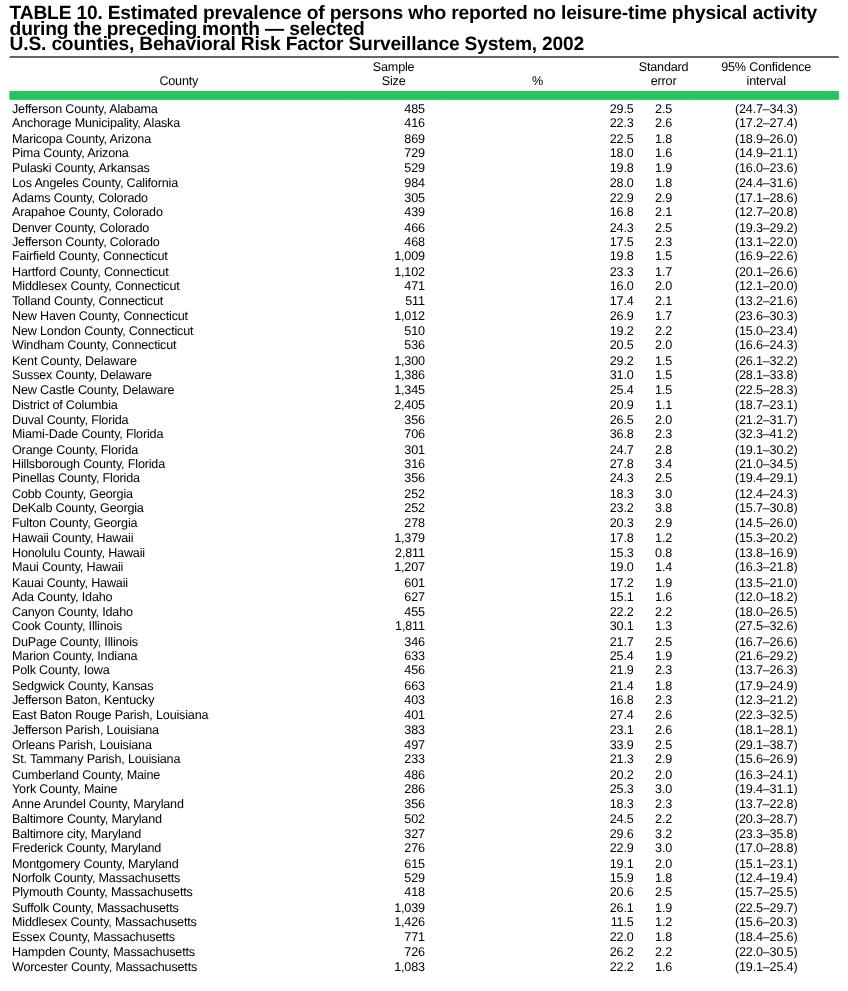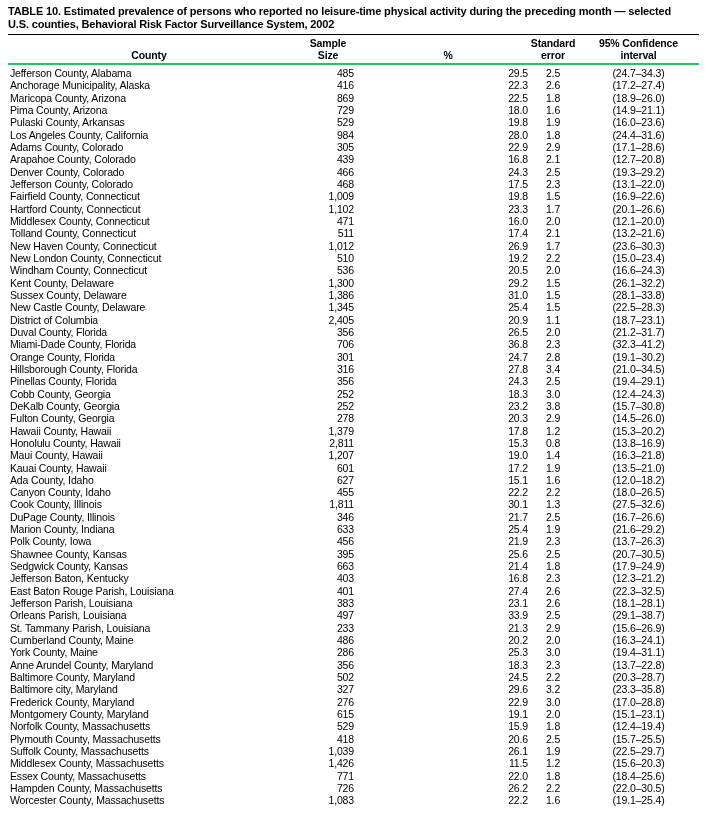--- a/index.html
+++ b/index.html
@@ -12,43 +12,43 @@
     height: 826px;
     font-family: "Liberation Sans", sans-serif;
     color: #000000;
     letter-spacing: -0.15px;
     overflow: hidden;
   }
   .page {
     padding: 5px 8px 0 8px;
   }
   .table-title {
-    font-size: 11px;
+    font-size: 16px;
     font-weight: bold;
     line-height: 13px;
     padding-bottom: 3px;
     border-bottom: 1.5px solid #000;
   }
   table {
     width: 100%;
     border-collapse: collapse;
     table-layout: fixed;
     font-size: 10.5px;
   }
   col.c-county  { width: 280px; }
   col.c-sample  { width: 80px; }
   col.c-pct     { width: 160px; }
   col.c-se      { width: 50px; }
   col.c-ci      { width: 121px; }
 
   thead th {
-    font-weight: bold;
+    font-weight: normal;
     vertical-align: bottom;
     padding: 3px 0 2px 0;
-    border-bottom: 2px solid #22c55e;
+    border-bottom: 7px solid #22c55e;
     line-height: 11.5px;
   }
   th.h-county { text-align: center; padding-left: 2px; }
   th.h-center { text-align: center; }
 
   tbody td {
     line-height: 12.33px;
     padding: 0;
     white-space: nowrap;
     overflow: hidden;
@@ -407,27 +407,20 @@
     </tr>
 
     <tr>
       <td class="cell-county">Polk County, Iowa</td>
       <td class="cell-sample">456</td>
       <td class="cell-pct">21.9</td>
       <td class="cell-se">2.3</td>
       <td class="cell-ci">(13.7–26.3)</td>
     </tr>
 
-    <tr>
-      <td class="cell-county">Shawnee County, Kansas</td>
-      <td class="cell-sample">395</td>
-      <td class="cell-pct">25.6</td>
-      <td class="cell-se">2.5</td>
-      <td class="cell-ci">(20.7–30.5)</td>
-    </tr>
 
     <tr>
       <td class="cell-county">Sedgwick County, Kansas</td>
       <td class="cell-sample">663</td>
       <td class="cell-pct">21.4</td>
       <td class="cell-se">1.8</td>
       <td class="cell-ci">(17.9–24.9)</td>
     </tr>
 
     <tr>

